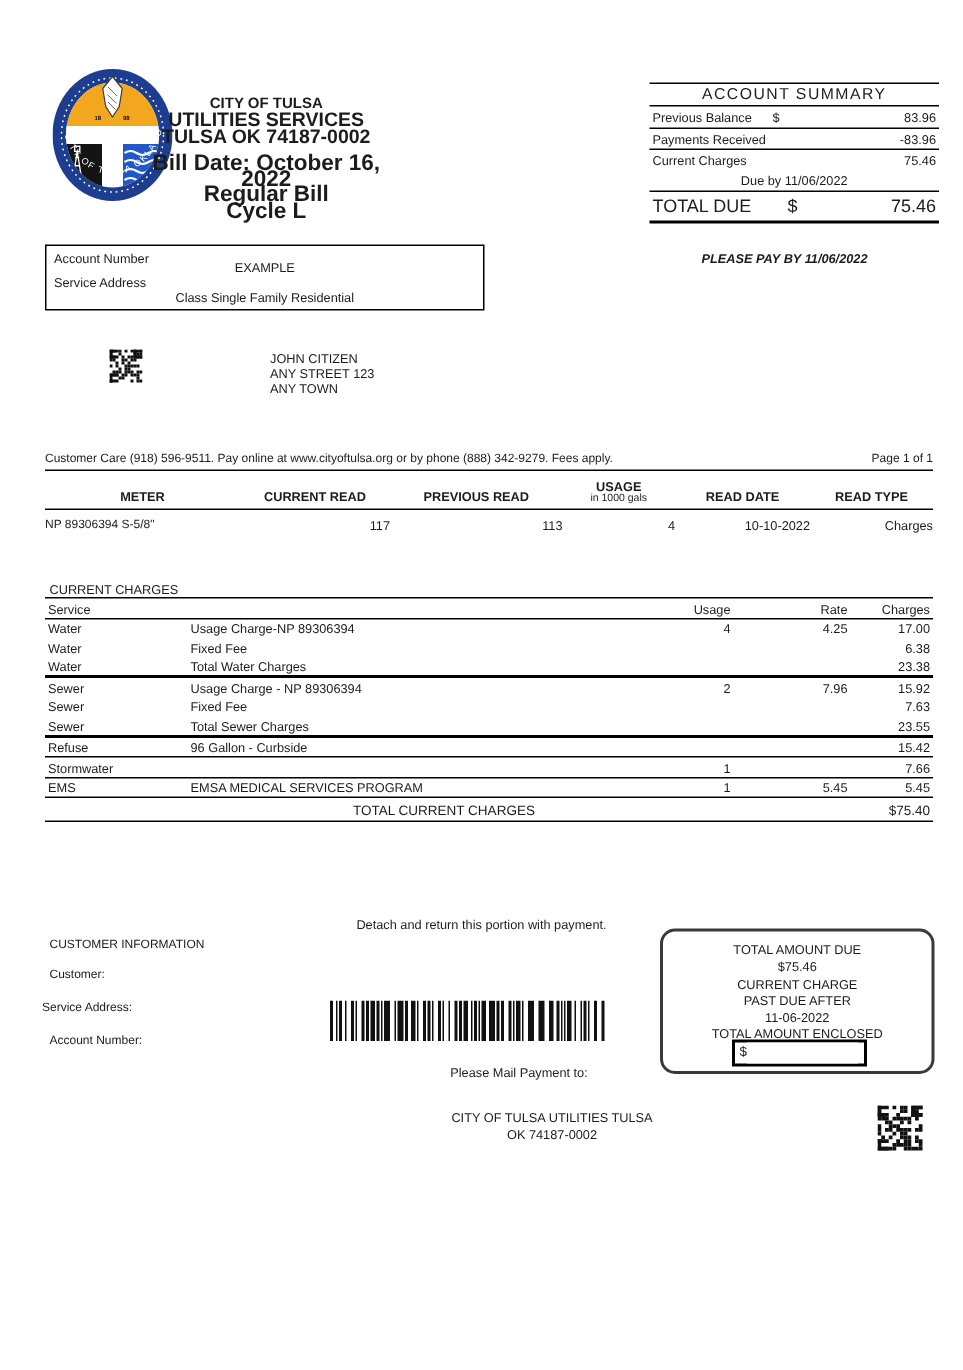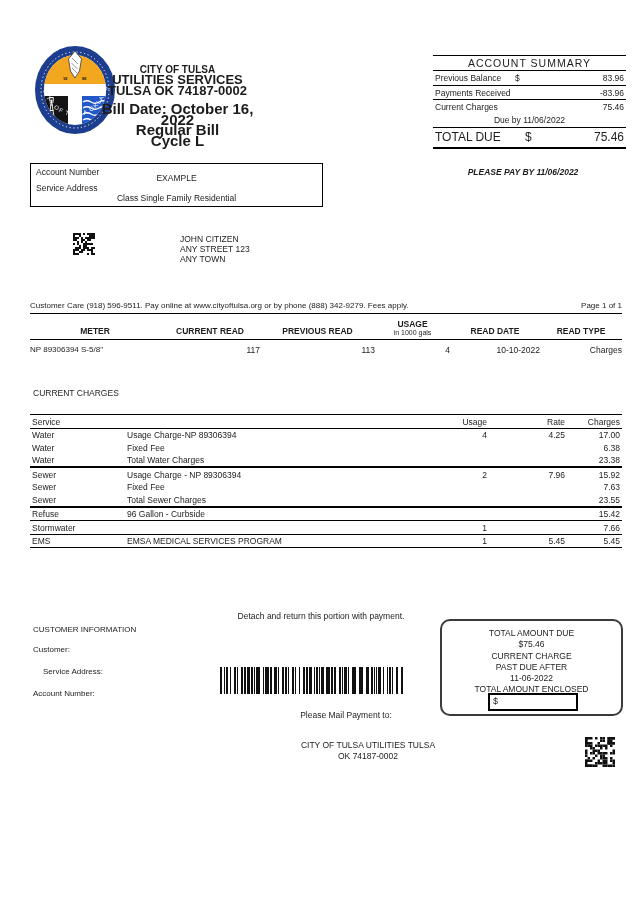--- a/index.html
+++ b/index.html
@@ -46,21 +46,21 @@
   .m-grid{display:grid;grid-template-columns:130px 100px 115px 75px 90px 82px;}
   .m-head{font-weight:700;border-bottom:1px solid #000;padding:5px 0 3px 0;align-items:end;}
   .m-head div{text-align:center;}
   .m-sub{display:block;font-weight:400;font-size:7px;}
   .m-row{padding-top:5px;}
   .m-row div{text-align:right;}
   .m-row div:first-child{text-align:left;font-size:8px;}
 
   
   .ch-title{left:33px;top:388px;font-size:8.5px;}
-  .charges{left:30px;top:398px;width:592px;font-size:8.5px;border-top:1px solid #000;margin-top:16px;}
+  .charges{left:30px;top:398px;width:592px;font-size:8.5px;border-top:1px solid #000;}
   .ch-grid{display:grid;grid-template-columns:95px 238px 122px 78px 1fr;padding:1.5px 2px 1px 2px;}
   .ch-grid .r{text-align:right;}
   .ch-head{border-bottom:1px solid #000;}
   .sep-thick{border-bottom:2.5px solid #000;}
   .sep-med{border-bottom:1.5px solid #000;}
   .sep-thin{border-bottom:1px solid #000;}
   .ch-total{display:grid;grid-template-columns:1fr 120px;padding:2.5px 2px;font-size:9px;
             border-bottom:1px solid #000;}
   .ch-total .c{text-align:center;padding-left:60px;}
   .ch-total .r{text-align:right;}
@@ -337,27 +337,31 @@
       <span class="r"></span>
       <span class="r">7.66</span>
     </div>
     <div class="ch-grid sep-thin">
       <span>EMS</span>
       <span>EMSA MEDICAL SERVICES PROGRAM</span>
       <span class="r">1</span>
       <span class="r">5.45</span>
       <span class="r">5.45</span>
     </div>
+    <div class="ch-total">
+      <span class="c">TOTAL CURRENT CHARGES</span>
+      <span class="r">$75.40</span>
+    </div>
   </div>
 
   <div class="abs detach">Detach and return this portion with payment.</div>
 
   <div class="abs ci" style="left:33px;top:625px;">CUSTOMER INFORMATION</div>
   <div class="abs ci" style="left:33px;top:645px;">Customer:</div>
-  <div class="abs ci" style="left:43px;top:667px;text-align:center;">Service Address:</div>
+  <div class="abs ci" style="left:28px;top:667px;text-align:center;">Service Address:</div>
   <div class="abs ci" style="left:33px;top:689px;">Account Number:</div>
 
   <svg class="abs" style="left:220px;top:667px;" width="185" height="27" id="barcode">
       <rect x="0" y="0" width="2" height="27" fill="#111"></rect>
       <rect x="4" y="0" width="1" height="27" fill="#111"></rect>
       <rect x="6" y="0" width="2" height="27" fill="#111"></rect>
       <rect x="10" y="0" width="1" height="27" fill="#111"></rect>
       <rect x="14" y="0" width="2" height="27" fill="#111"></rect>
       <rect x="17" y="0" width="1" height="27" fill="#111"></rect>
       <rect x="21" y="0" width="2" height="27" fill="#111"></rect>

